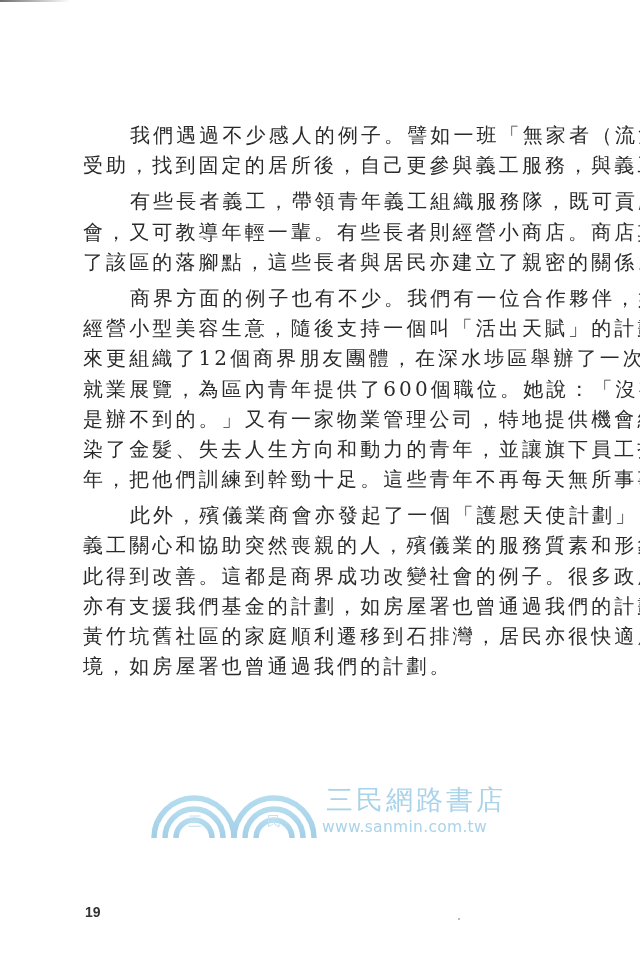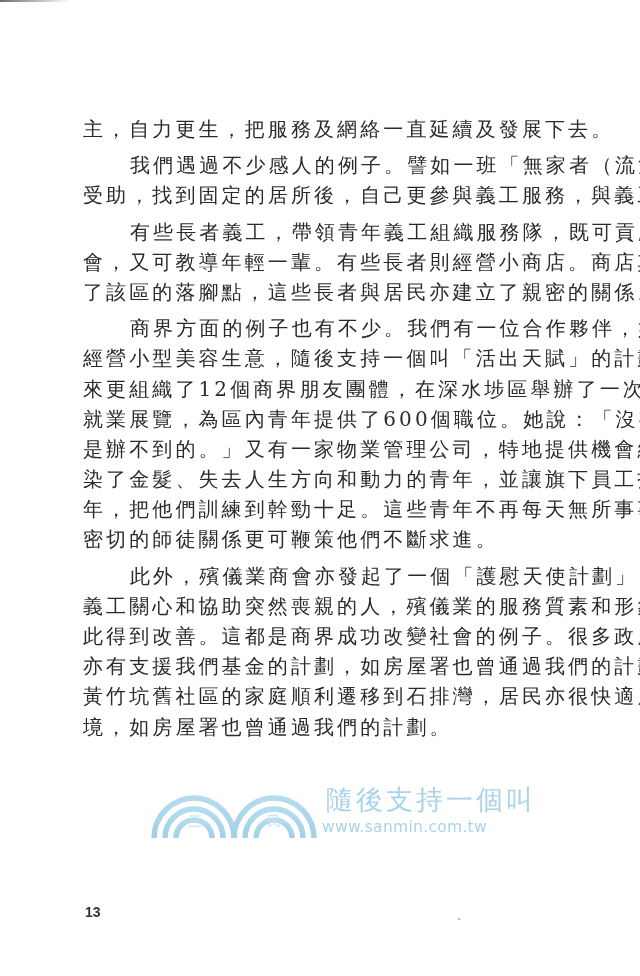--- a/index.html
+++ b/index.html
@@ -105,40 +105,38 @@
       background: #bbbbbb;
     }
   </style>
 </head>
 <body>
 
 <div class="corner-shade"></div>
 
 <div class="page-body">
 
-  <div class="line last">主，自力更生，把服務及網絡一直延續及發展下去。</div>
   <div class="para-gap"></div>
 
   <div class="line indent">我們遇過不少感人的例子。譬如一班「無家者（流浪漢）」</div>
   <div class="line">受助，找到固定的居所後，自己更參與義工服務，與義工合力</div>
   <div class="para-gap"></div>
 
   <div class="line indent">有些長者義工，帶領青年義工組織服務隊，既可貢獻社</div>
   <div class="line">會，又可教導年輕一輩。有些長者則經營小商店。商店其後成</div>
   <div class="line last">了該區的落腳點，這些長者與居民亦建立了親密的關係。</div>
   <div class="para-gap"></div>
 
   <div class="line indent">商界方面的例子也有不少。我們有一位合作夥伴，她自己</div>
   <div class="line">經營小型美容生意，隨後支持一個叫「活出天賦」的計劃。後</div>
   <div class="line">來更組織了12個商界朋友團體，在深水埗區舉辦了一次另類</div>
   <div class="line">就業展覽，為區內青年提供了600個職位。她說：「沒有事情</div>
   <div class="line">是辦不到的。」又有一家物業管理公司，特地提供機會給那些</div>
   <div class="line">染了金髮、失去人生方向和動力的青年，並讓旗下員工指導青</div>
   <div class="line">年，把他們訓練到幹勁十足。這些青年不再每天無所事事，而</div>
-  <div class="line last">密切的師徒關係更可鞭策他們不斷求進。</div>
   <div class="para-gap"></div>
 
   <div class="line indent">此外，殯儀業商會亦發起了一個「護慰天使計劃」，派遣</div>
   <div class="line">義工關心和協助突然喪親的人，殯儀業的服務質素和形象亦因</div>
   <div class="line">此得到改善。這都是商界成功改變社會的例子。很多政府部門</div>
   <div class="line">亦有支援我們基金的計劃，如房屋署也曾通過我們的計劃，把</div>
   <div class="line">黃竹坑舊社區的家庭順利遷移到石排灣，居民亦很快適應新環</div>
   <div class="line last">境，如房屋署也曾通過我們的計劃。</div>
 </div>
 
@@ -156,18 +154,18 @@
       <path d="M17 58 A29 29 0 0 1 75 58"></path>
       <path d="M28 58 A18 18 0 0 1 64 58"></path>
 
       <path d="M86 58 A40 40 0 0 1 166 58"></path>
       <path d="M97 58 A29 29 0 0 1 155 58"></path>
       <path d="M108 58 A18 18 0 0 1 144 58"></path>
     </g>
   </svg>
   <span class="wm-char" style="left:40px;">三</span>
   <span class="wm-char" style="left:119px;">民</span>
-  <div class="wm-title">隨後支持一個叫</div>
+  <div class="wm-title">三民網路書店</div>
   <div class="wm-url">www.sanmin.com.tw</div>
 </div>
 
-<div class="page-number">13</div>
+<div class="page-number">19</div>
 <div class="speck"></div>
 
 </body></html>

